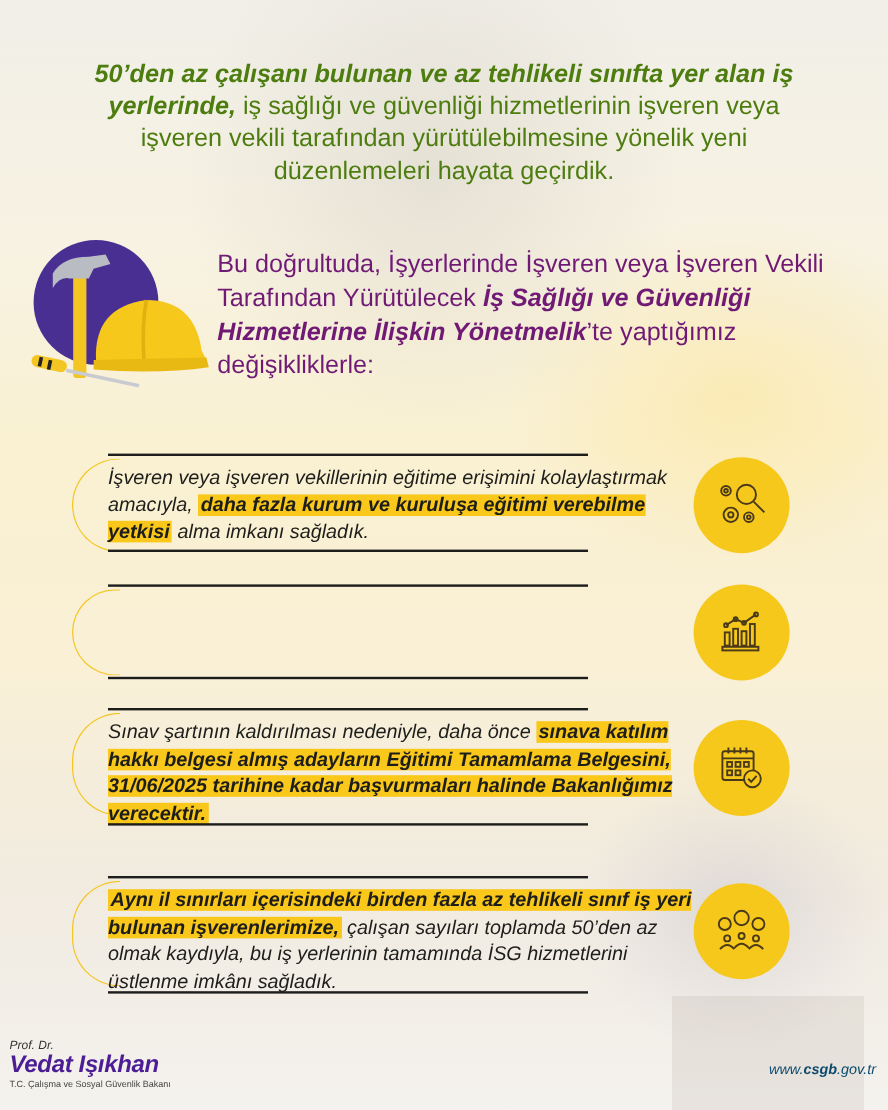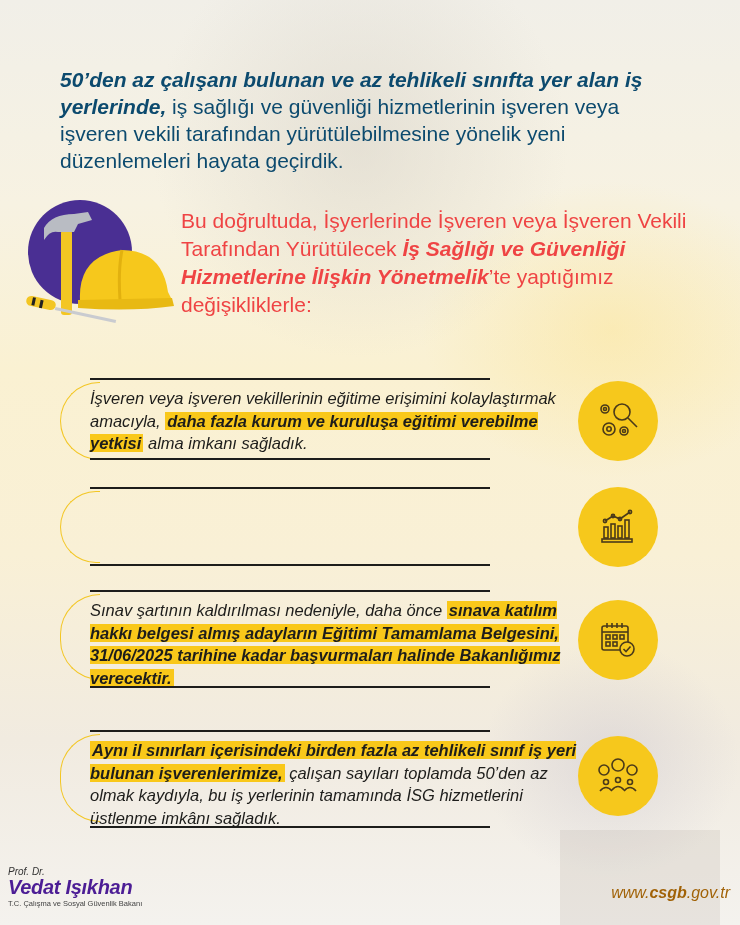--- a/index.html
+++ b/index.html
@@ -10,30 +10,30 @@
     background: linear-gradient(180deg, #f1efe8 0%, #f7f2e2 22%, #faf1d2 40%, #f9f0d6 60%, #f1ebe0 80%, #f4f2ee 100%);
     color: #1a1a1a;
   }
   .bg-shape { position: absolute; pointer-events: none; }
   .bg1 { left: 150px; top: 0; width: 420px; height: 360px; background: radial-gradient(ellipse at 50% 40%, rgba(210,205,195,0.45), rgba(255,255,255,0) 70%); }
   .bg2 { left: 420px; top: 180px; width: 320px; height: 300px; background: radial-gradient(ellipse at 60% 50%, rgba(252,222,120,0.35), rgba(255,255,255,0) 70%); }
   .bg3 { left: 480px; top: 640px; width: 260px; height: 240px; background: radial-gradient(ellipse at 50% 50%, rgba(190,185,200,0.35), rgba(255,255,255,0) 70%); }
   .bg4 { left: 560px; top: 830px; width: 160px; height: 95px; background: rgba(170,160,150,0.18); }
 
   .intro {
-    position: absolute; left: 60px; top: 66px; width: 620px;
-    font-size: 21px; line-height: 27px; color: #0c4a6e;
+    position: absolute; left: 60px; top: 48px; width: 620px;
+    text-align: center; font-size: 21px; line-height: 27px; color: #4d7c0f;
   }
   .intro b { font-style: italic; font-weight: 700; }
 
   .tools { position: absolute; left: 22px; top: 200px; width: 155px; height: 125px; }
 
   .lead {
     position: absolute; left: 181px; top: 207px; width: 540px;
-    font-size: 21px; line-height: 28px; color: #ef4444;
+    font-size: 21px; line-height: 28px; color: #701a75;
   }
   .lead b { font-style: italic; font-weight: 700; }
 
   .item { position: absolute; left: 60px; width: 620px; font-style: italic; }
   .item .rule-top, .item .rule-bot { position: absolute; left: 30px; width: 400px; height: 2px; background: #1d1d1b; }
   .item .rule-top { top: 0; }
   .item .arc {
     position: absolute; left: 0; top: 4px; width: 40px;
     border: 1.5px solid #f3c623; border-right: none; border-radius: 40px 0 0 40px;
   }
@@ -44,21 +44,21 @@
   .item .txt mark { background: #f9c81a; color: #1d1d1b; font-weight: 700; padding: 0 2px; }
   .item .badge {
     position: absolute; left: 518px; width: 80px; height: 80px; border-radius: 50%;
     background: #f6c81c; display: flex; align-items: center; justify-content: center;
   }
 
   .footer-name { position: absolute; left: 8px; top: 866px; }
   .footer-name .prof { font-size: 10px; font-style: italic; color: #333; }
   .footer-name .nm { font-size: 20px; font-weight: 700; font-style: italic; color: #4c1d95; line-height: 20px; letter-spacing: -0.3px; }
   .footer-name .role { font-size: 7.5px; color: #444; margin-top: 2px; text-align: center; }
-  .footer-url { position: absolute; right: 10px; top: 884px; font-size: 16px; font-style: italic; color: #a16207; }
+  .footer-url { position: absolute; right: 10px; top: 884px; font-size: 12px; font-style: italic; color: #0c4a6e; }
   .footer-url b { font-weight: 700; }
 </style>
 </head>
 <body>
 
 <div class="bg-shape bg1"></div>
 <div class="bg-shape bg2"></div>
 <div class="bg-shape bg3"></div>
 <div class="bg-shape bg4"></div>
 

